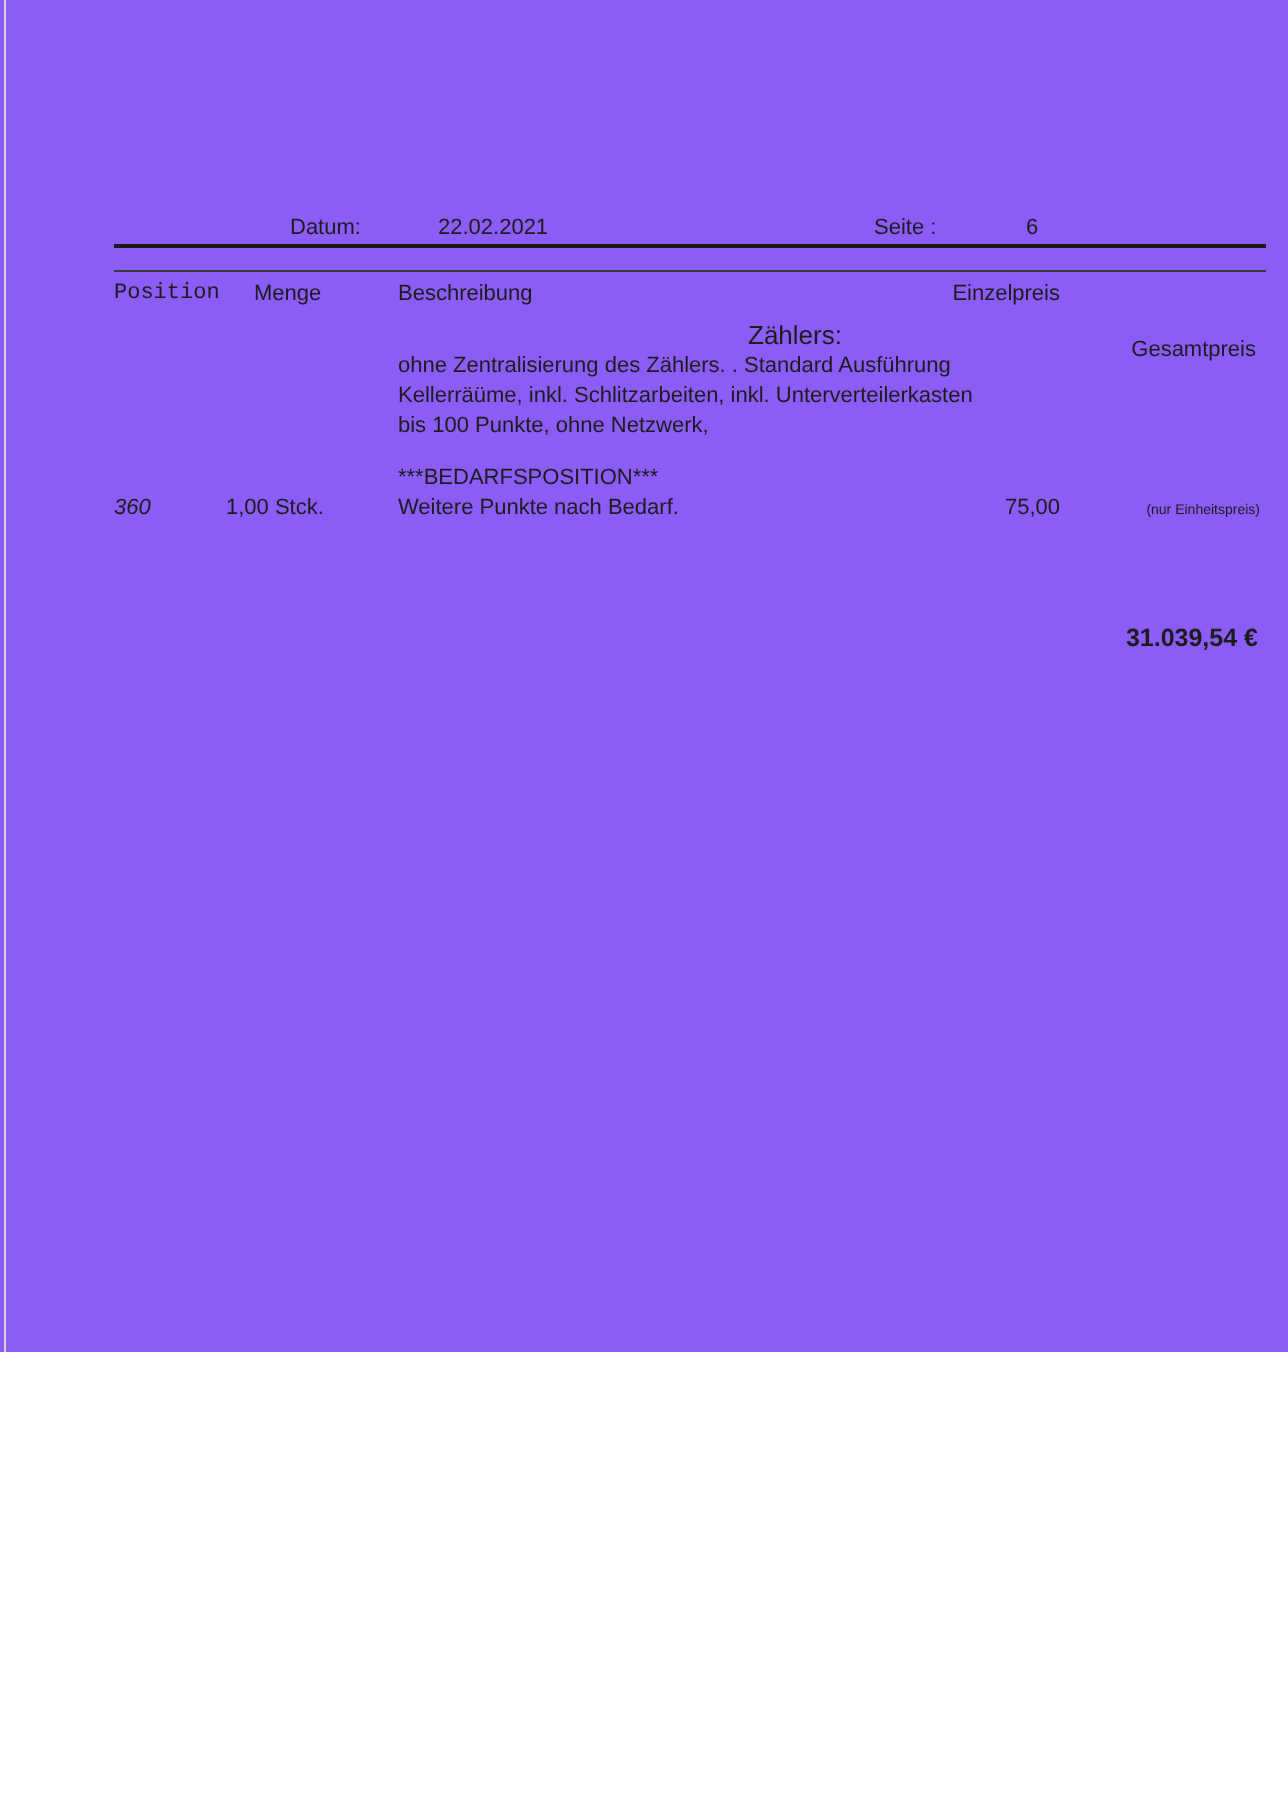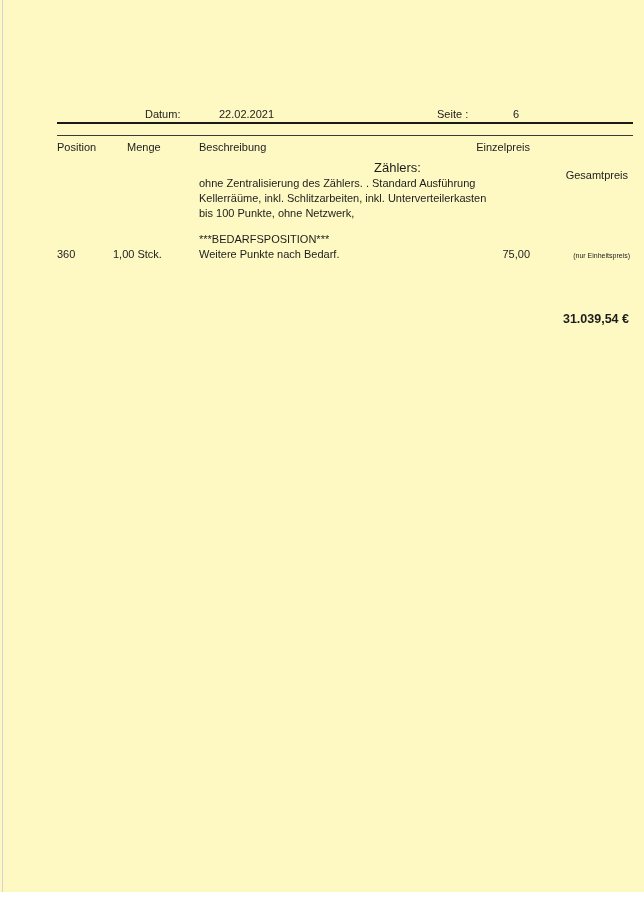--- a/index.html
+++ b/index.html
@@ -3,22 +3,22 @@
 <meta charset="utf-8">
 <style>
   html, body {
     margin: 0;
     padding: 0;
     background: #ffffff;
   }
   .page {
     position: relative;
     width: 644px;
-    height: 892px;
-    background: #fef9c3;
+    height: 676px;
+    background: #8b5cf6;
     font-family: "Liberation Sans", sans-serif;
     color: #1c1c1c;
     overflow: hidden;
   }
   .page-edge-line {
     position: absolute;
     left: 2px;
     top: 0;
     width: 1px;
     height: 906px;
@@ -55,36 +55,36 @@
   <div class="page-edge-line"></div>
 
   <div class="abs txt-11" style="left:145px; top:108px;">Datum:</div>
   <div class="abs txt-11" style="left:193px; top:108px;margin-left:26px;">22.02.2021</div>
   <div class="abs txt-11" style="left:437px; top:108px;">Seite :</div>
   <div class="abs txt-11" style="left:513px; top:108px;">6</div>
 
   <div class="rule rule-thick"></div>
   <div class="rule rule-thin"></div>
 
-  <div class="abs txt-11" style="left:57px; top:141px;">Position</div>
+  <div class="abs txt-11" style="left:57px; top:141px;font-family:Liberation Mono, monospace;">Position</div>
   <div class="abs txt-11" style="left:127px; top:141px;">Menge</div>
   <div class="abs txt-11" style="left:199px; top:141px;">Beschreibung</div>
   <div class="abs txt-11 right" style="right:114px; top:141px;">Einzelpreis</div>
   <div class="abs txt-11 right" style="right:16px; top:141px;margin-top:28px;">Gesamtpreis</div>
 
   <div class="abs txt-13" style="left:374px; top:160px;">Zählers:</div>
 
   <div class="desc-block">
     <div class="desc-line">ohne Zentralisierung des Zählers. . Standard Ausführung</div>
     <div class="desc-line">Kellerräüme, inkl. Schlitzarbeiten, inkl. Unterverteilerkasten</div>
     <div class="desc-line">bis 100 Punkte, ohne Netzwerk,</div>
   </div>
 
   <div class="abs txt-11" style="left:199px; top:233px;">***BEDARFSPOSITION***</div>
-  <div class="abs txt-11" style="left:57px; top:248px;">360</div>
+  <div class="abs txt-11" style="left:57px; top:248px;font-style:italic;">360</div>
   <div class="abs txt-11" style="left:113px; top:248px;">1,00 Stck.</div>
   <div class="abs txt-11" style="left:199px; top:248px;">Weitere Punkte nach Bedarf.</div>
   <div class="abs txt-11 right" style="right:114px; top:248px;">75,00</div>
   <div class="abs txt-tiny right" style="right:14px; top:251px;">(nur Einheitspreis)</div>
 
   <div class="abs txt-12 right" style="right:15px; top:312px;">31.039,54 €</div>
 
 </div>
 
 </body></html>

